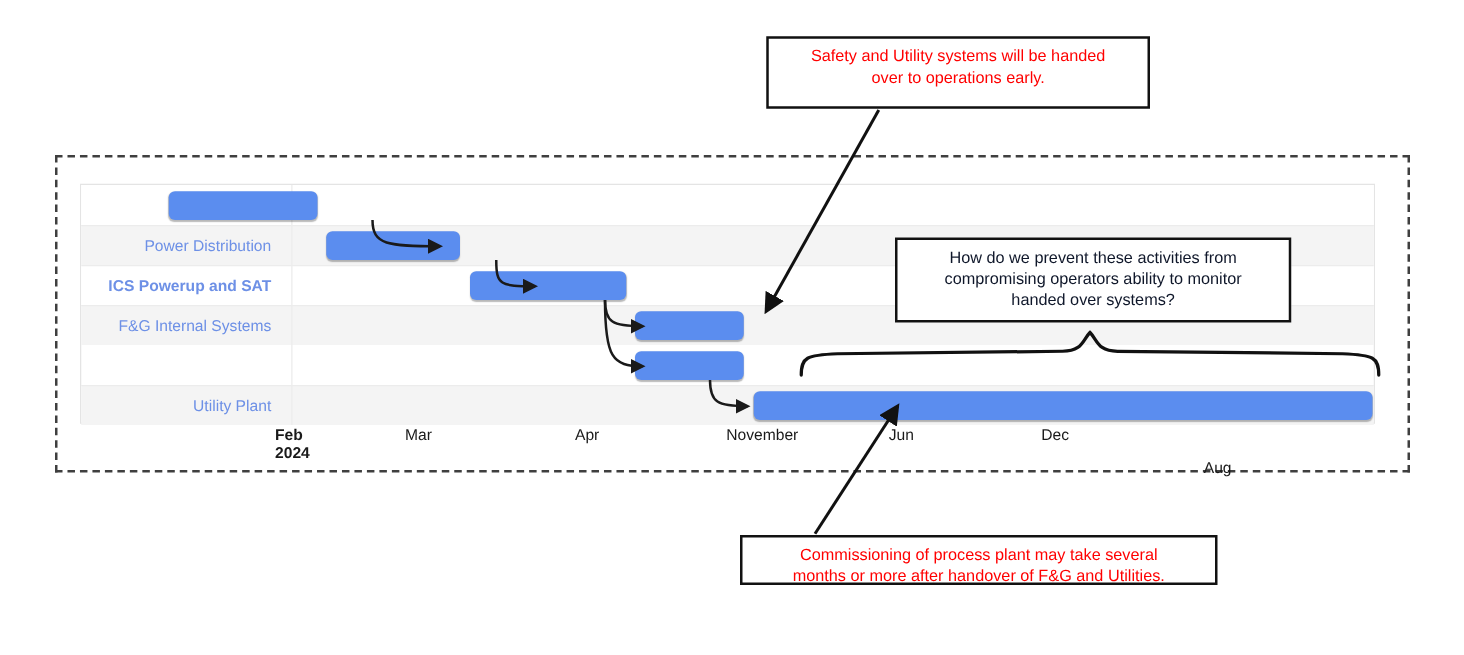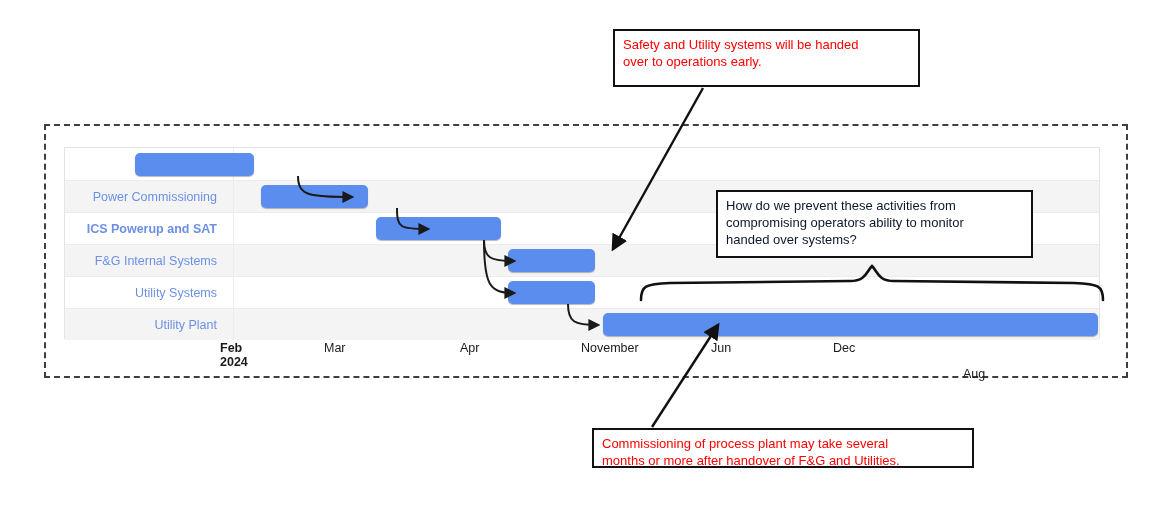--- a/index.html
+++ b/index.html
@@ -112,20 +112,21 @@
   .callout {
     position: absolute;
     border: 2px solid #111111;
     background: #ffffff;
     box-sizing: border-box;
     padding: 5px 8px 24px 8px;
     color: #ff0000;
     font-size: 13px;
     line-height: 17px;
     white-space: pre-line;
+    text-align: center;
   }
 
   svg.overlay {
     position: absolute;
     left: 0; top: 0;
     width: 1171px;
     height: 524px;
     pointer-events: none;
   }
 </style>
@@ -135,30 +136,27 @@
 <div id="stage">
 
   <div class="dashed-frame"></div>
 
   <div class="gantt">
 
     <div class="gantt-row odd" style="top:0px;">
       <div class="row-label" style="color: rgb(109, 144, 230);">Construction</div>
     </div>
     <div class="gantt-row even" style="top:32px;">
-      <div class="row-label" style="color: rgb(109, 144, 230);">Power Commissioning</div>
+      <div class="row-label" style="color: rgb(109, 144, 230);">Power Distribution</div>
     </div>
     <div class="gantt-row odd" style="top:64px;">
       <div class="row-label" style="color: rgb(109, 144, 230); font-weight: bold;">ICS Powerup and SAT</div>
     </div>
     <div class="gantt-row even" style="top:96px;">
       <div class="row-label" style="color: rgb(109, 144, 230);">F&amp;G Internal Systems</div>
-    </div>
-    <div class="gantt-row odd" style="top:128px;">
-      <div class="row-label" style="color: rgb(109, 144, 230);">Utility Systems</div>
     </div>
     <div class="gantt-row even" style="top:160px;">
       <div class="row-label" style="color: rgb(109, 144, 230);">Utility Plant</div>
     </div>
 
     <div class="label-col-border"></div>
 
     <div class="bar" id="bar0" style="top: 5px; left: 70.4px; width: 119.1px; background: rgb(91, 141, 239);"></div>
     <div class="bar" id="bar1" style="top: 37px; left: 195.8px; width: 107.7px; background: rgb(91, 141, 239);"></div>
     <div class="bar" id="bar2" style="top: 69px; left: 310.8px; width: 125.4px; background: rgb(91, 141, 239);"></div>

